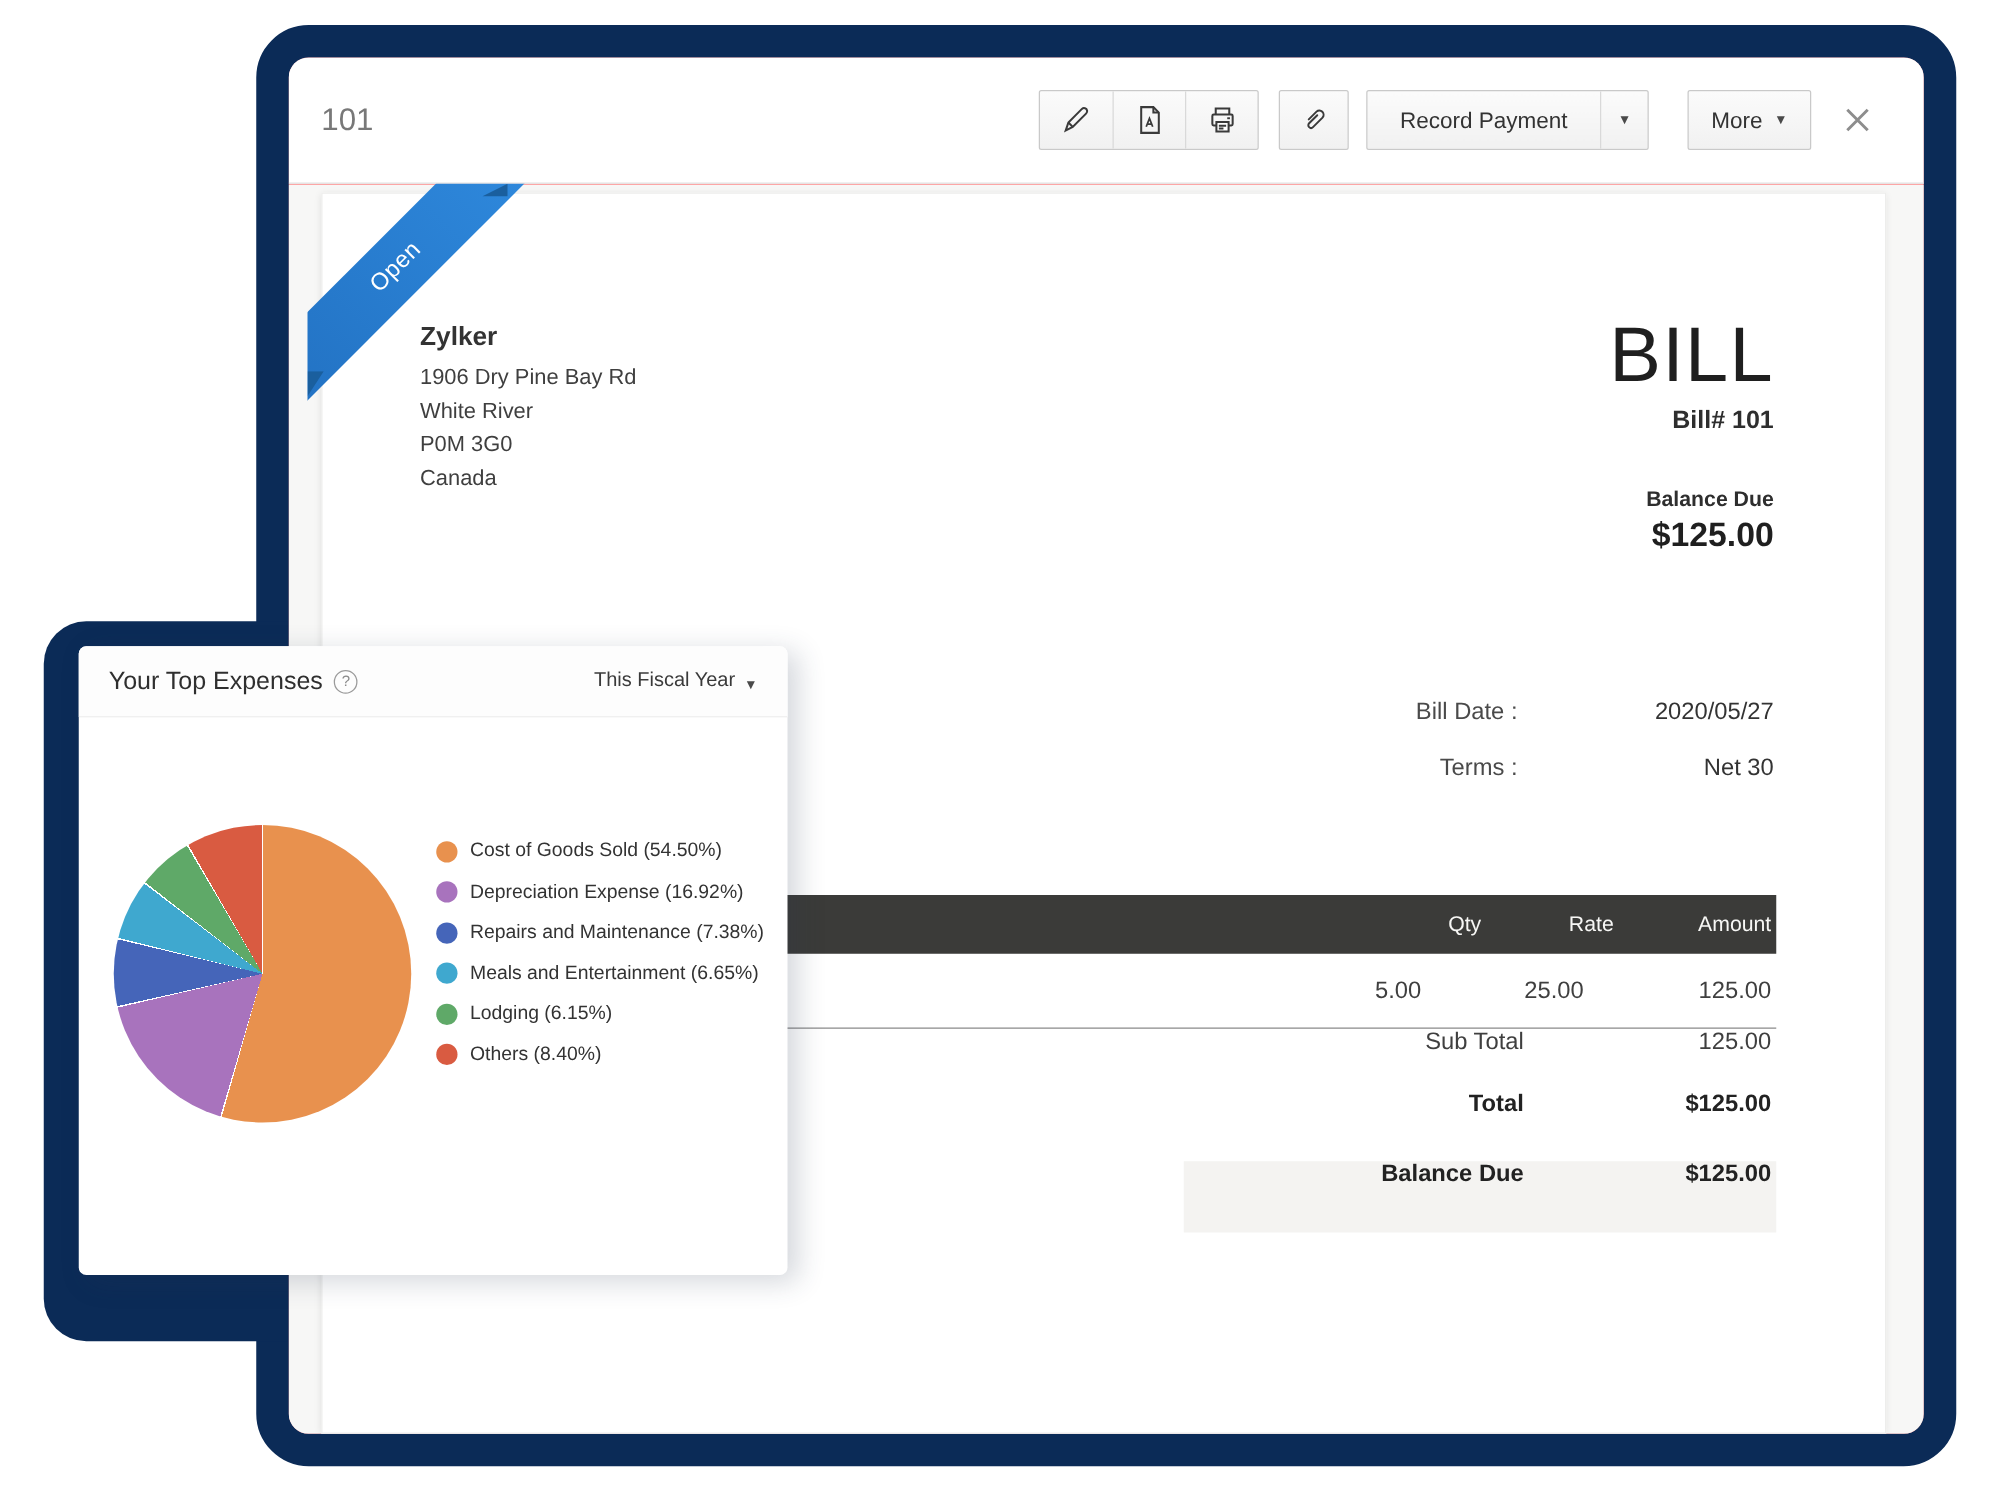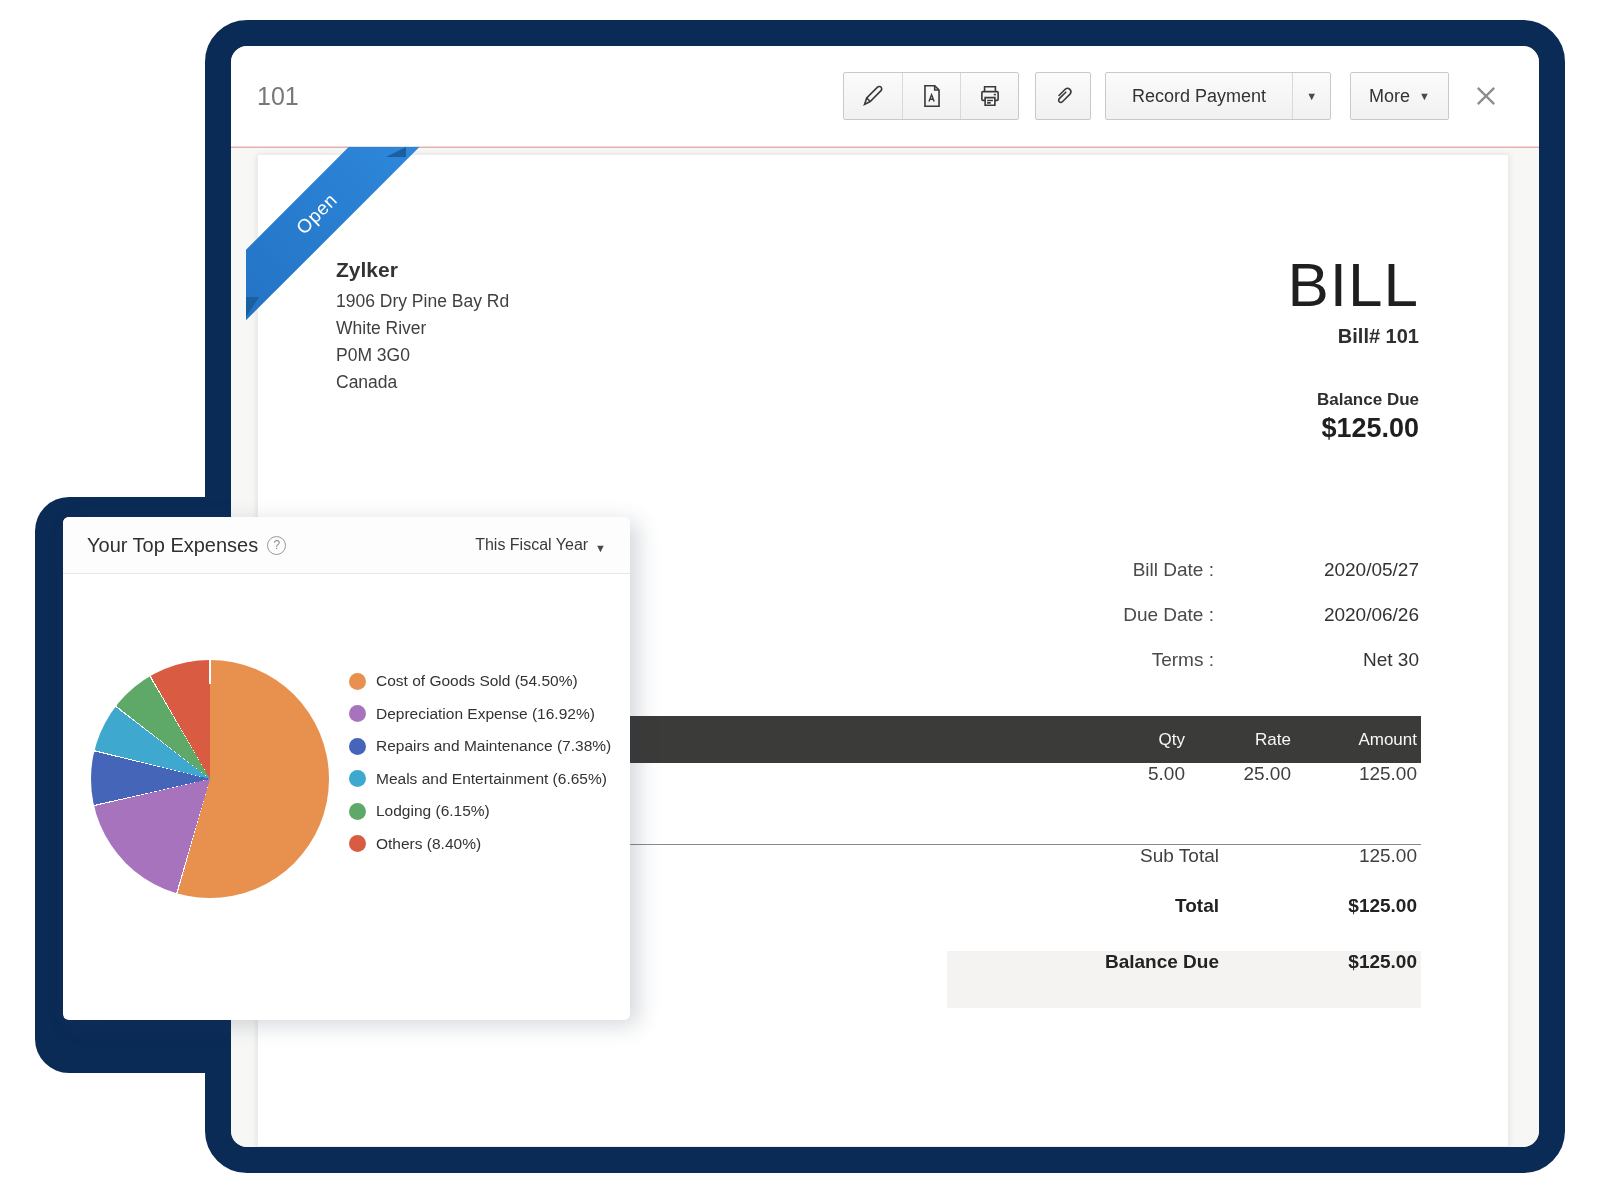--- a/index.html
+++ b/index.html
@@ -14,21 +14,21 @@
   .win-title { position:absolute; left:26px; top:0; line-height:100px; font-size:25px; color:#787878; }
   .toolbar { position:absolute; right:36px; top:26px; height:48px; display:flex; align-items:center; }
   .btn, .btn-group { background:linear-gradient(#fbfbfb,#f1f1f1); border:1px solid #c9c9c9; border-radius:2px; }
   .btn-group { display:flex; overflow:hidden; }
   .icon-btn { width:58px; height:46px; display:flex; align-items:center; justify-content:center; cursor:pointer; }
   .btn-group .icon-btn + .icon-btn { border-left:1px solid #d9d9d9; }
   .solo { width:56px; height:48px; display:flex; align-items:center; justify-content:center; margin-left:16px; cursor:pointer; }
   .split-btn { display:flex; align-items:stretch; height:48px; margin-left:14px; overflow:hidden; }
   .split-label { padding:0 26px; display:flex; align-items:center; font-size:18px; color:#333; cursor:pointer; }
   .split-caret { width:38px; display:flex; align-items:center; justify-content:center; border-left:1px solid #d9d9d9; cursor:pointer; }
-  .more-btn { height:48px; margin-left:19px; padding:0 18px; display:flex; align-items:center; gap:9px; font-size:18px; color:#333; cursor:pointer; }
+  .more-btn { height:48px; margin-left:31px; padding:0 18px; display:flex; align-items:center; gap:9px; font-size:18px; color:#333; cursor:pointer; }
   .caret { font-size:11px; color:#4a4a4a; line-height:1; }
   .close-btn { margin-left:20px; width:34px; height:34px; display:flex; align-items:center; justify-content:center; cursor:pointer; }
   .win-body { position:absolute; top:102px; left:0; right:0; bottom:0; background:#f7f7f6; }
 
   
   .paper { position:absolute; left:26px; top:6px; right:30px; bottom:0; background:#fff;
            border:1px solid #ededec; box-shadow:0 1px 6px rgba(0,0,0,.10); }
   
   .ribbon-wrap { position:absolute; left:-12px; top:-8px; width:212px; height:212px; overflow:hidden; z-index:3; }
   .ribbon { position:absolute; left:-79px; top:42px; width:300px; height:50px;
@@ -46,21 +46,21 @@
   .balance-label { font-size:17px; font-weight:bold; color:#2e2e2e; margin-top:42px; }
   .balance-amt { font-size:27px; font-weight:bold; color:#1f1f1f; margin-top:3px; }
 
   .info-block { position:absolute; right:89px; top:392px; width:480px; }
   .info-row { display:flex; height:45px; align-items:center; font-size:19px; }
   .info-label { flex:1; text-align:right; color:#4a4a4a; }
   .info-value { width:205px; text-align:right; color:#333; }
 
   .bill-table { position:absolute; left:55px; right:87px; top:561px; }
   .thead { display:flex; align-items:center; height:47px; background:#3b3b39; color:#f7f7f5; font-size:17px; }
-  .trow  { display:flex; align-items:flex-start; height:82px; border-bottom:1px solid #8a8a8a; font-size:19px; color:#3f3f3f; }
+  .trow  { display:flex; align-items:center; height:60px; border-bottom:1px solid #8a8a8a; font-size:19px; color:#3f3f3f;gap:24px; }
   .col-item { flex:1; }
   .col-qty { width:120px; text-align:right; }
   .col-rate { width:106px; text-align:right; }
   .col-amt { width:130px; text-align:right; padding-right:4px; }
   .totals { width:474px; margin-left:auto; }
   .tot-row { display:flex; align-items:flex-start; height:50px; font-size:19px; color:#3f3f3f; }
   .tot-row.bold { font-weight:bold; height:56px; color:#222; }
   .tot-row.highlight { background:#f4f3f1; height:57px; }
   .tot-label { flex:1; text-align:right; padding-right:72px; }
   .tot-value { width:130px; text-align:right; padding-right:4px; }
@@ -187,24 +187,20 @@
           <div class="balance-label">Balance Due</div>
           <div class="balance-amt">$125.00</div>
         </div>
 
         <div class="info-block">
           <div class="info-row">
             <span class="info-label">Bill Date :</span>
             <span class="info-value">2020/05/27</span>
           </div>
           <div class="info-row">
-            <span class="info-label">Due Date :</span>
-            <span class="info-value">2020/06/26</span>
-          </div>
-          <div class="info-row">
             <span class="info-label">Terms :</span>
             <span class="info-value">Net 30</span>
           </div>
         </div>
 
         <div class="bill-table">
           <div class="thead">
             <span class="col-item"></span>
             <span class="col-qty">Qty</span>
             <span class="col-rate">Rate</span>

